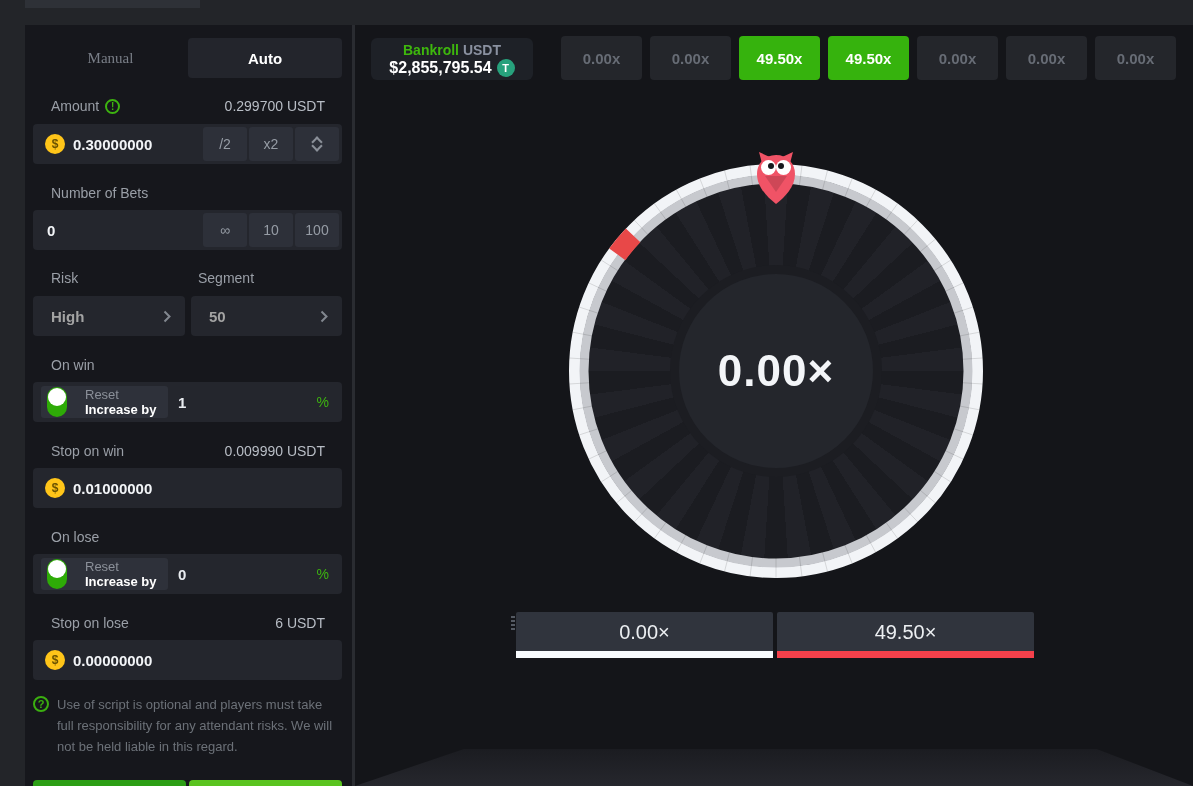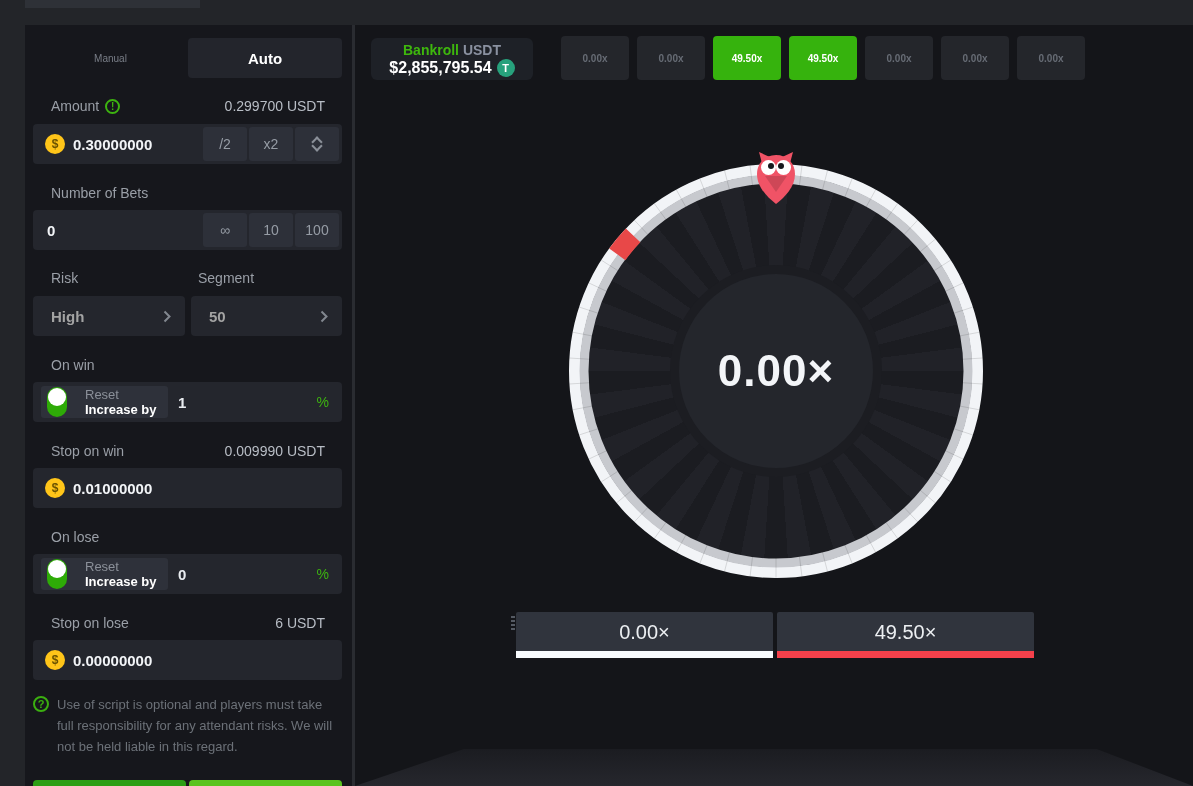--- a/index.html
+++ b/index.html
@@ -31,21 +31,21 @@
   .btn-group { position:absolute; right:3px; top:3px; bottom:3px; display:flex; gap:2px; }
   .mini-btn { width:44px; height:34px; background:#2d3039; border-radius:3px; color:#969ca5; font-size:14px;
               display:flex; align-items:center; justify-content:center; cursor:pointer; }
   .stepper { flex-direction:column; gap:4px; }
   .chev-up, .chev-down { width:8px; height:8px; border:solid #8b9099; border-width:2px 2px 0 0; }
   .chev-up { transform:rotate(-45deg); margin-bottom:-4px; }
   .chev-down { transform:rotate(135deg); margin-top:-4px; }
 
   
   .tabs { left:8px; top:13px; width:309px; height:40px; display:flex; }
-  .tab-manual { flex:1; display:flex; align-items:center; justify-content:center; font-size:10px; color:#797e87; cursor:pointer; }
+  .tab-manual { flex:1; display:flex; align-items:center; justify-content:center; font-size:15px; color:#797e87; cursor:pointer;font-family:Liberation Serif, serif; }
   .tab-auto { width:154px; background:#23252c; border-radius:4px; display:flex; align-items:center; justify-content:center;
               font-size:15px; font-weight:bold; color:#ffffff; cursor:pointer; }
 
   .info-circle { width:15px; height:15px; border:2px solid #3db310; border-radius:50%; color:#3db310;
                  font-size:10px; font-weight:bold; display:flex; align-items:center; justify-content:center; }
 
   
   .select { height:40px; background:#24262d; border-radius:4px; display:flex; align-items:center;
             justify-content:space-between; padding:0 14px 0 18px; cursor:pointer; }
   .select .value { font-size:15px; font-weight:bold; color:#a3a3a3; }
@@ -75,22 +75,22 @@
   .bankroll { left:16px; top:13px; width:162px; height:42px; background:#1e2127; border-radius:6px;
               display:flex; flex-direction:column; align-items:center; justify-content:center; gap:1px; }
   .bankroll-line1 { font-size:14px; font-weight:bold; }
   .bankroll-label { color:#3eb70d; }
   .bankroll-currency { color:#8a91a0; }
   .bankroll-line2 { font-size:16px; font-weight:bold; color:#ffffff; display:flex; align-items:center; gap:5px; }
   .tether { width:18px; height:18px; border-radius:50%; background:#27a17c; color:#ffffff; font-size:11px; font-weight:bold;
             display:flex; align-items:center; justify-content:center; }
 
   .history { left:206px; top:11px; display:flex; gap:8px; }
-  .hist-btn { width:68px; height:44px; border-radius:4px; background:#24262b; color:#676c75;
-              font-size:10px; font-weight:bold; display:flex; align-items:center; justify-content:center; cursor:pointer; }
+  .hist-btn { width:81px; height:44px; border-radius:4px; background:#24262b; color:#676c75;
+              font-size:15px; font-weight:bold; display:flex; align-items:center; justify-content:center; cursor:pointer; }
   .hist-btn.win { background:#36b30d; color:#ffffff; }
 
   
   .wheel-wrap { left:211px; top:136px; width:420px; height:420px; }
   .spokes { position:absolute; left:22px; top:22px; width:376px; height:376px; border-radius:50%;
             background:repeating-conic-gradient(from -3.6deg, #212228 0deg 7.2deg, #1b1c21 7.2deg 14.4deg); }
   .ring-svg { position:absolute; left:0; top:0; }
   .hub { position:absolute; left:104px; top:104px; width:212px; height:212px; border-radius:50%;
          background:#24262c; border:9px solid #1c1d22; display:flex; align-items:center; justify-content:center; }
   .hub-text { font-size:44px; font-weight:600; color:#f3f5f8; letter-spacing:1px; }

